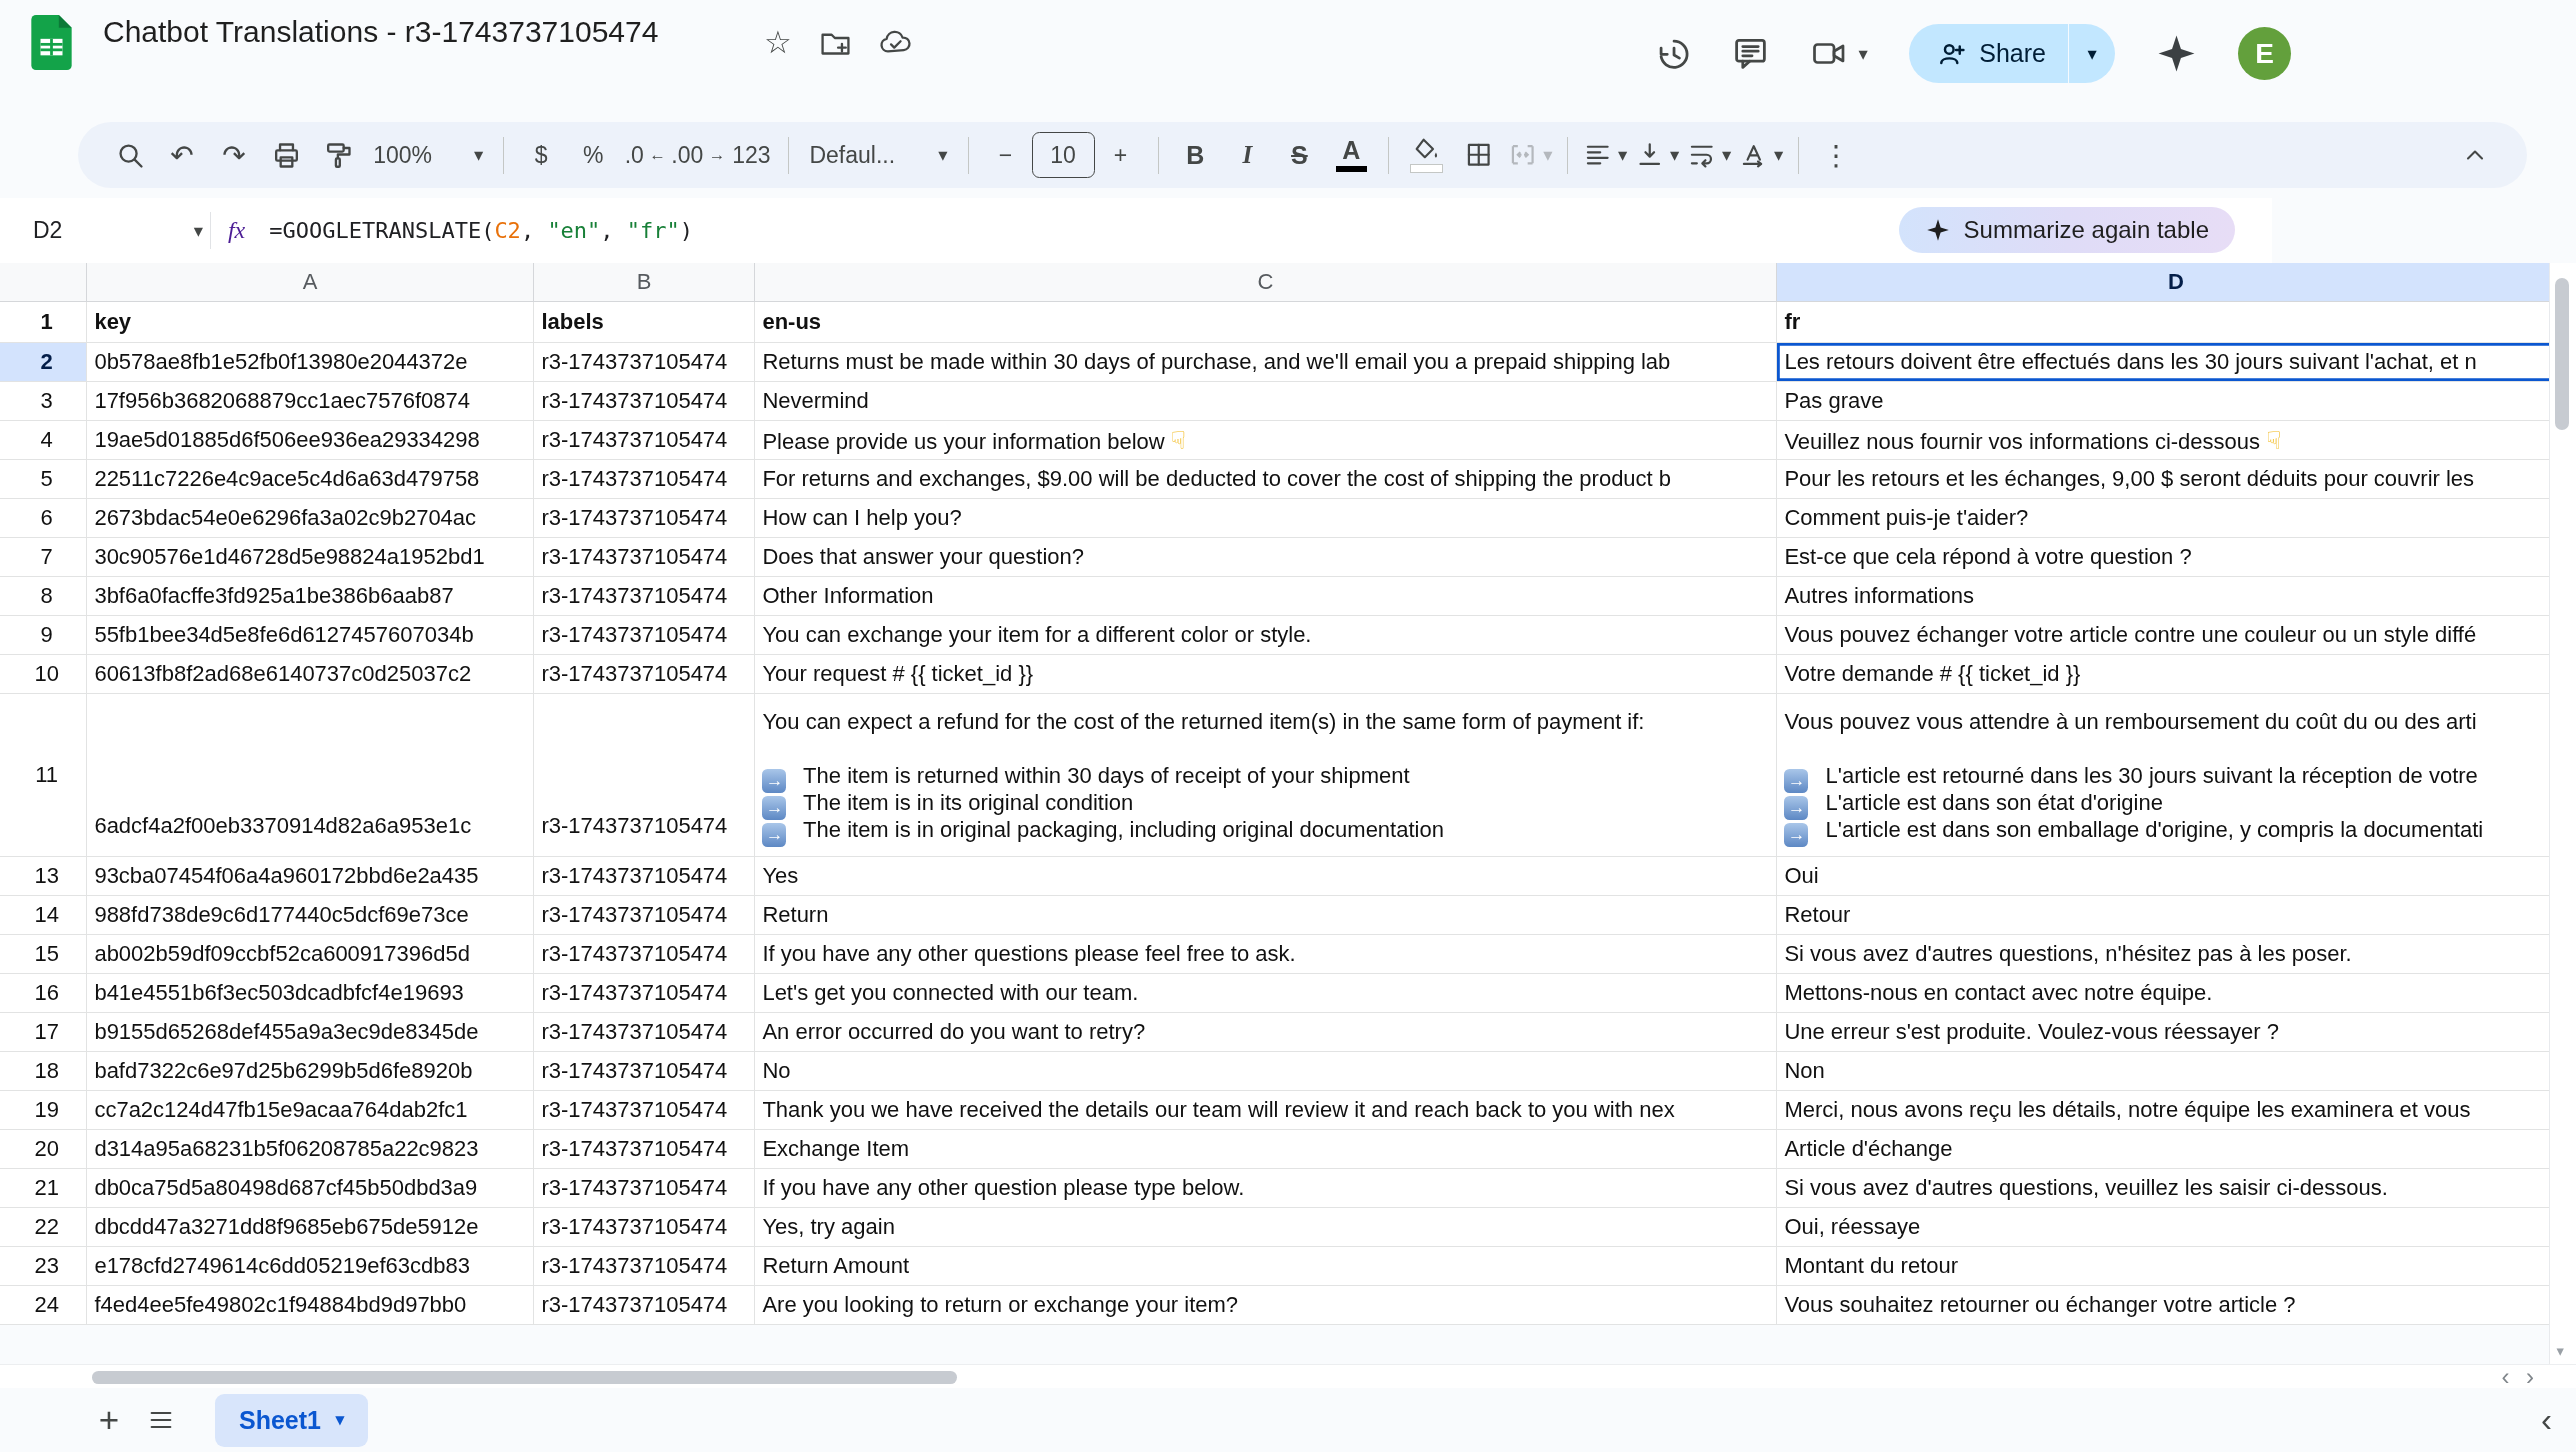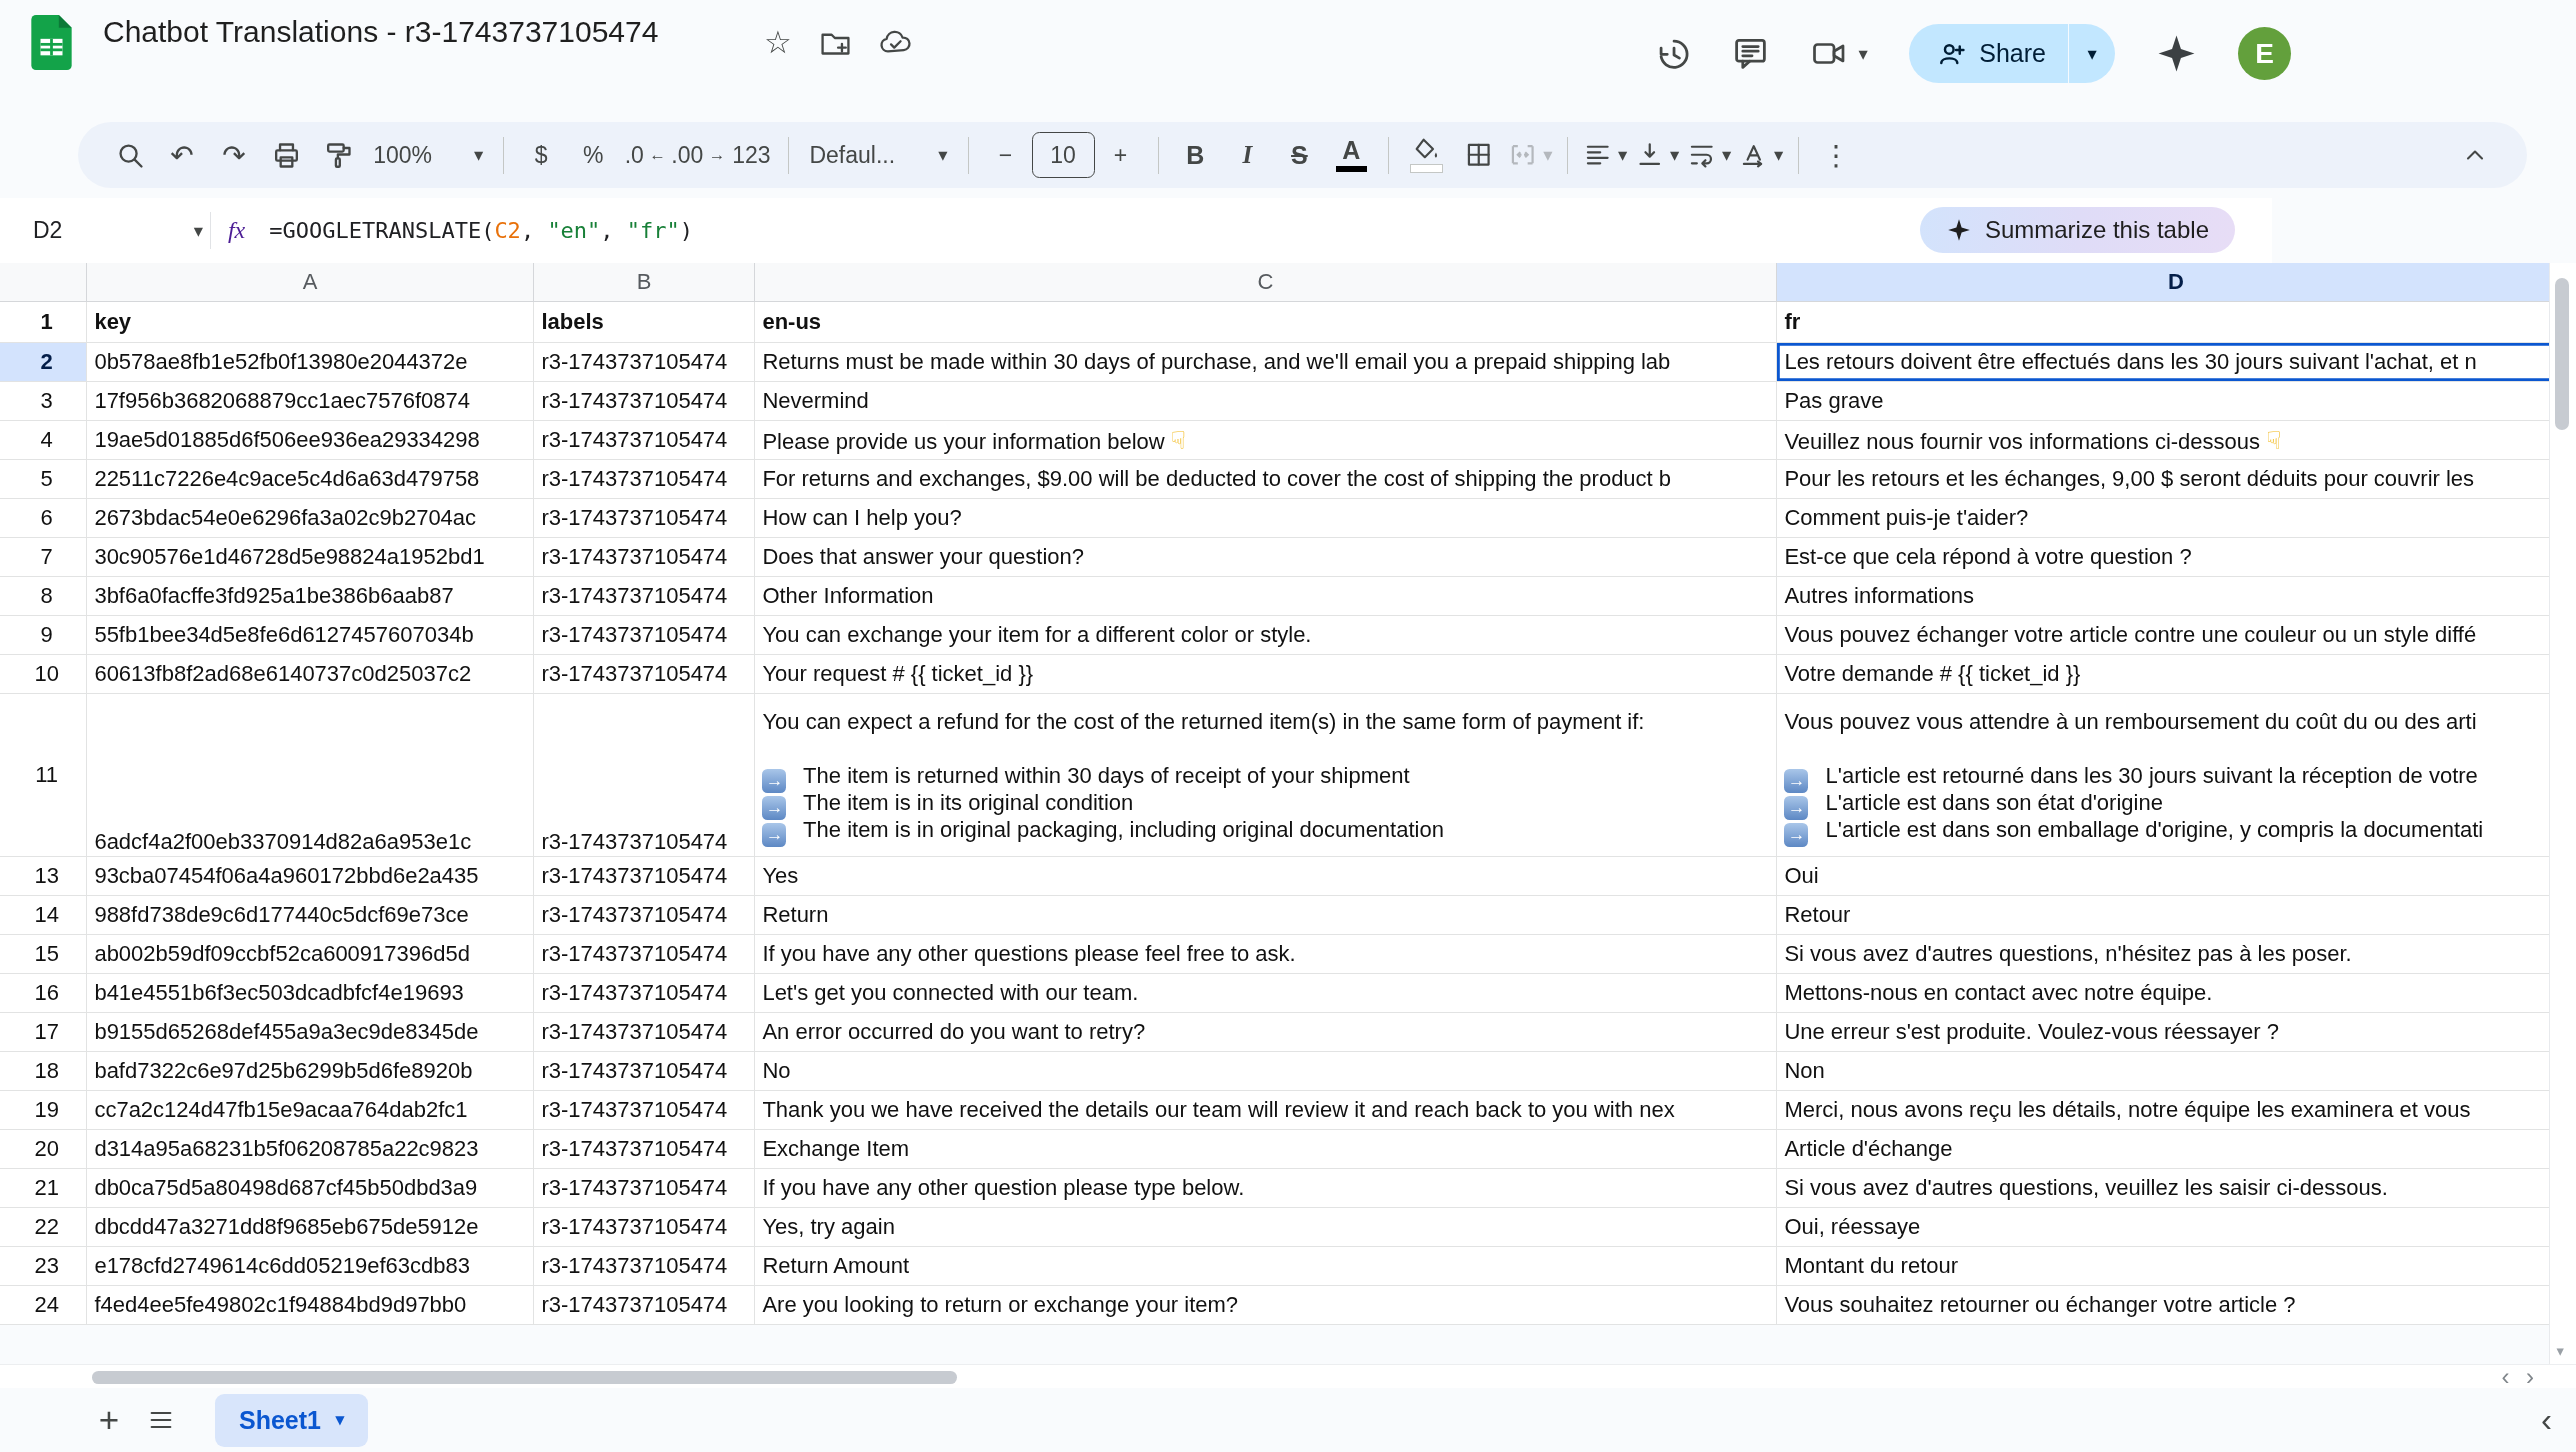--- a/index.html
+++ b/index.html
@@ -62,21 +62,21 @@
 
   table.grid{position:absolute;left:0;top:302px;border-collapse:separate;border-spacing:0;table-layout:fixed;width:2576px;}
   table.grid td{border-right:0.9px solid #e2e3e3;border-bottom:0.9px solid #e2e3e3;padding:0 0 0 7.4px;overflow:hidden;
                 white-space:nowrap;font-size:22px;color:#111;background:#fff;box-sizing:border-box;vertical-align:middle;}
   table.grid tr{height:39px;}
   table.grid tr.r1{height:41px;}
   table.grid tr.tall{height:163px;}
   td.gutter{background:#f8f9fa;border-right:0.9px solid #d5d7da;color:#636669;text-align:center;font-size:21px;padding:0;}
   td.gutter.sel{background:#d3e3fd;color:#041e49;font-weight:700;}
   tr.r1 td{font-weight:700;}
-  tr.tall td.va-b{vertical-align:bottom;padding-bottom:1px;}
+  tr.tall td.va-b{vertical-align:bottom;padding-bottom:17px;}
   td.selcell{box-shadow:inset 0 0 0 2.8px #0b57d0;}
   .ln{line-height:27px;height:27px;}
   .multi{vertical-align:top;padding-top:9.2px;}
   .chip-arrow{display:inline-flex;align-items:center;justify-content:center;width:24px;height:24px;border-radius:5.5px;
               background:linear-gradient(#a9c6e9,#5d88c4);color:#fff;font-size:17.5px;margin-right:11px;vertical-align:-3.7px;}
   .em-down,.em-wave{color:#f2b818;font-size:25px;}
 
   
   .vscroll{position:absolute;right:0;top:263px;width:26px;height:1101px;background:#fff;border-left:0.9px solid #e8eaed;}
   .vthumb{position:absolute;left:4.6px;top:14.7px;width:14.7px;height:152px;border-radius:7.4px;background:#c7cbd1;}
@@ -280,21 +280,21 @@
     <span>D2</span>
     <span class="caret">▾</span>
   </div>
   <div class="fdiv"></div>
   <span class="fx">fx</span>
   <span class="formula"><span>=GOOGLETRANSLATE(</span><span class="tok-ref">C2</span><span>, </span><span class="tok-str">"en"</span><span>, </span><span class="tok-str">"fr"</span><span>)</span></span>
   <div class="summarize">
     <svg width="26" height="26" viewBox="0 0 24 24">
       <path d="M12 2 L14.4 9.6 L22 12 L14.4 14.4 L12 22 L9.6 14.4 L2 12 L9.6 9.6 Z" fill="#1f1f1f"></path>
     </svg>
-    <span>Summarize this table</span>
+    <span>Summarize again table</span>
   </div>
 </div>
 
 <div class="colheads">
   <div class="chead corner"></div>
   <div class="chead w-A">A</div>
   <div class="chead w-B">B</div>
   <div class="chead w-C">C</div>
   <div class="chead w-D sel">D</div>
 </div>

